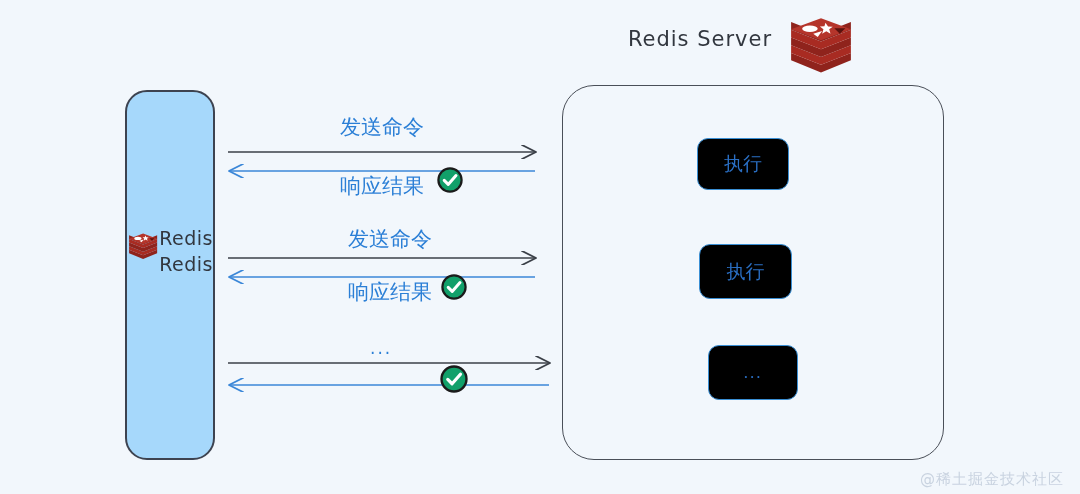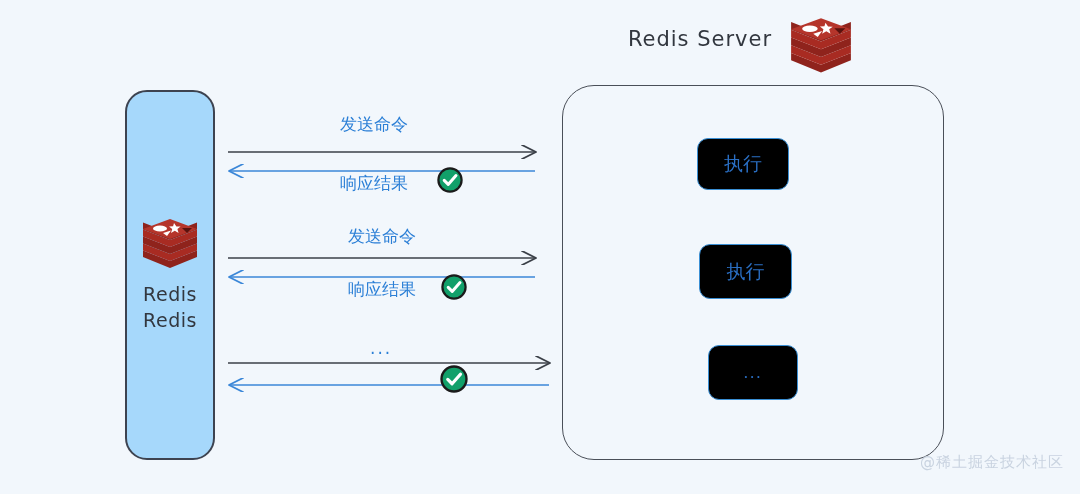--- a/index.html
+++ b/index.html
@@ -39,21 +39,20 @@
     border: 2px solid #3d4350;
     border-radius: 22px;
     box-sizing: border-box;
   }
   .client-inner {
     position: absolute;
     left: 0;
     top: 125px;
     width: 100%;
     display: flex;
-    flex-direction: column;
     align-items: center;
   }
   .client-label {
     margin-top: 8px;
     font-family: "DejaVu Sans", sans-serif;
     font-size: 19px;
     line-height: 26px;
     color: #32373f;
     text-align: center;
     letter-spacing: 0.5px;
@@ -103,37 +102,37 @@
     font-family: Liberation Serif, serif;
     font-size: 19px;
   }
   .exec-box.dots { font-size: 17px; letter-spacing: 2px; }
 
   
   .arrow-label {
     position: absolute;
     color: #2b7fd6;
     font-family: "DejaVu Sans", sans-serif;
-    font-size: 17px;
+    font-size: 21px;
     white-space: nowrap;
   }
   .arrow-label.dots { font-size: 17px; letter-spacing: 2px; color: #2b7fd6; }
 
   
   .check-badge {
     position: absolute;
     width: 26px;
     height: 26px;
   }
 
   
   .watermark {
     position: absolute;
     right: 16px;
-    bottom: 22px;
+    bottom: 5px;
     color: #c9d3e0;
     font-family: "DejaVu Sans", sans-serif;
     font-size: 15px;
     letter-spacing: 1px;
     white-space: nowrap;
   }
 </style>
 </head>
 <body>
 

